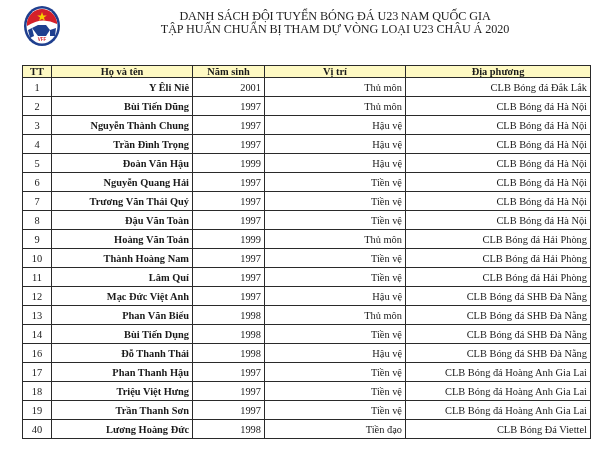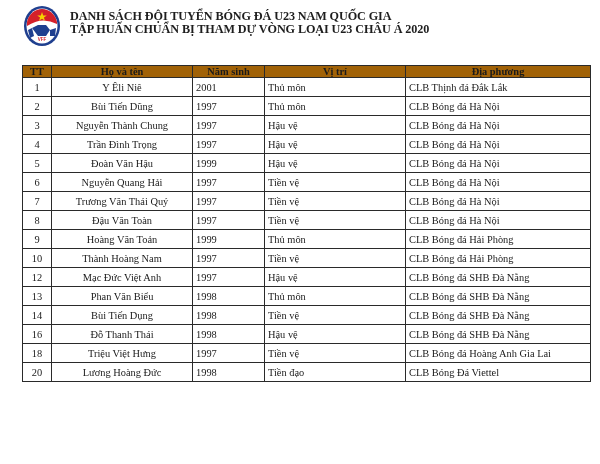--- a/index.html
+++ b/index.html
@@ -8,21 +8,22 @@
       background: #ffffff;
       font-family: "Liberation Serif", "DejaVu Serif", serif;
       color: #1a1a1a;
       position: relative;
     }
     .logo {
       position: absolute; left: 22px; top: 4px; width: 40px; height: 44px;
     }
     .title {
       position: absolute; left: 70px; right: 0; top: 10px;
-      font-weight: bold;
+      text-align: center;
+      font-weight: normal;
       font-size: 12.2px;
       line-height: 13px;
       color: #1e1e1e;
       letter-spacing: -0.1px;
     }
     .title div { white-space: nowrap; }
     table.roster {
       position: absolute; left: 22px; top: 65px;
       width: 568px;
       border-collapse: collapse;
@@ -30,30 +31,30 @@
       font-size: 10.4px;
     }
     table.roster th, table.roster td {
       border: 1px solid #2a2a2a;
       padding: 0 3px;
       height: 18px;
       white-space: nowrap;
       overflow: hidden;
     }
     table.roster th {
-      background: #a16207;
+      background: #fef9c3;
       font-weight: bold;
       height: 11px;
       line-height: 11px;
       font-size: 10.4px;
       text-align: center;
     }
     td.c-tt { text-align: center; }
-    td.c-name { text-align: center; padding-left: 3px; }
-    td.c-year, td.c-pos, td.c-club { text-align: left; }
+    td.c-name { text-align: right; padding-left: 3px; font-weight: bold; }
+    td.c-year, td.c-pos, td.c-club { text-align: right; }
     col.w-tt { width: 29px; }
     col.w-name { width: 141px; }
     col.w-year { width: 72px; }
     col.w-pos { width: 141px; }
     col.w-club { width: 185px; }
   </style>
 </head>
 <body>
 
 <div class="logo">
@@ -90,21 +91,21 @@
       <th>Vị trí</th>
       <th>Địa phương</th>
     </tr>
   </thead>
   <tbody id="roster-body">
       <tr>
     <td class="c-tt">1</td>
     <td class="c-name">Y Êli Niê</td>
     <td class="c-year">2001</td>
     <td class="c-pos">Thủ môn</td>
-    <td class="c-club">CLB Thịnh đá Đắk Lắk</td>
+    <td class="c-club">CLB Bóng đá Đắk Lắk</td>
   </tr>
       <tr>
     <td class="c-tt">2</td>
     <td class="c-name">Bùi Tiến Dũng</td>
     <td class="c-year">1997</td>
     <td class="c-pos">Thủ môn</td>
     <td class="c-club">CLB Bóng đá Hà Nội</td>
   </tr>
       <tr>
     <td class="c-tt">3</td>
@@ -156,20 +157,27 @@
     <td class="c-club">CLB Bóng đá Hải Phòng</td>
   </tr>
       <tr>
     <td class="c-tt">10</td>
     <td class="c-name">Thành Hoàng Nam</td>
     <td class="c-year">1997</td>
     <td class="c-pos">Tiền vệ</td>
     <td class="c-club">CLB Bóng đá Hải Phòng</td>
   </tr>
       <tr>
+    <td class="c-tt">11</td>
+    <td class="c-name">Lâm Quí</td>
+    <td class="c-year">1997</td>
+    <td class="c-pos">Tiền vệ</td>
+    <td class="c-club">CLB Bóng đá Hải Phòng</td>
+  </tr>
+      <tr>
     <td class="c-tt">12</td>
     <td class="c-name">Mạc Đức Việt Anh</td>
     <td class="c-year">1997</td>
     <td class="c-pos">Hậu vệ</td>
     <td class="c-club">CLB Bóng đá SHB Đà Nẵng</td>
   </tr>
       <tr>
     <td class="c-tt">13</td>
     <td class="c-name">Phan Văn Biểu</td>
     <td class="c-year">1998</td>
@@ -184,27 +192,41 @@
     <td class="c-club">CLB Bóng đá SHB Đà Nẵng</td>
   </tr>
       <tr>
     <td class="c-tt">16</td>
     <td class="c-name">Đỗ Thanh Thái</td>
     <td class="c-year">1998</td>
     <td class="c-pos">Hậu vệ</td>
     <td class="c-club">CLB Bóng đá SHB Đà Nẵng</td>
   </tr>
       <tr>
+    <td class="c-tt">17</td>
+    <td class="c-name">Phan Thanh Hậu</td>
+    <td class="c-year">1997</td>
+    <td class="c-pos">Tiền vệ</td>
+    <td class="c-club">CLB Bóng đá Hoàng Anh Gia Lai</td>
+  </tr>
+      <tr>
     <td class="c-tt">18</td>
     <td class="c-name">Triệu Việt Hưng</td>
     <td class="c-year">1997</td>
     <td class="c-pos">Tiền vệ</td>
     <td class="c-club">CLB Bóng đá Hoàng Anh Gia Lai</td>
   </tr>
       <tr>
-    <td class="c-tt">20</td>
+    <td class="c-tt">19</td>
+    <td class="c-name">Trần Thanh Sơn</td>
+    <td class="c-year">1997</td>
+    <td class="c-pos">Tiền vệ</td>
+    <td class="c-club">CLB Bóng đá Hoàng Anh Gia Lai</td>
+  </tr>
+      <tr>
+    <td class="c-tt">40</td>
     <td class="c-name">Lương Hoàng Đức</td>
     <td class="c-year">1998</td>
     <td class="c-pos">Tiền đạo</td>
     <td class="c-club">CLB Bóng Đá Viettel</td>
   </tr>
     </tbody>
 </table>
 
 </body></html>

